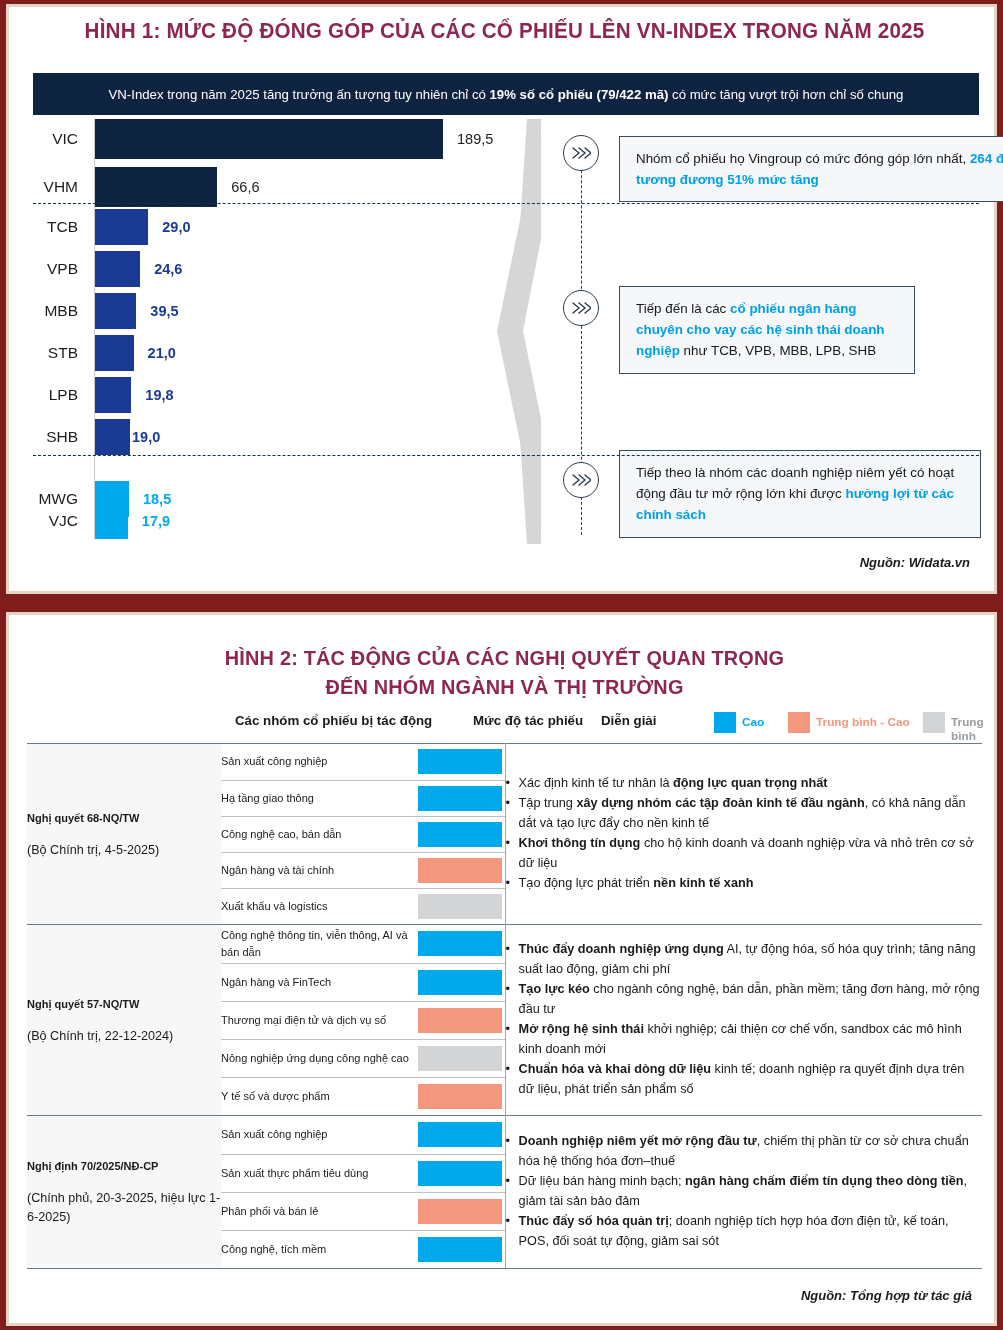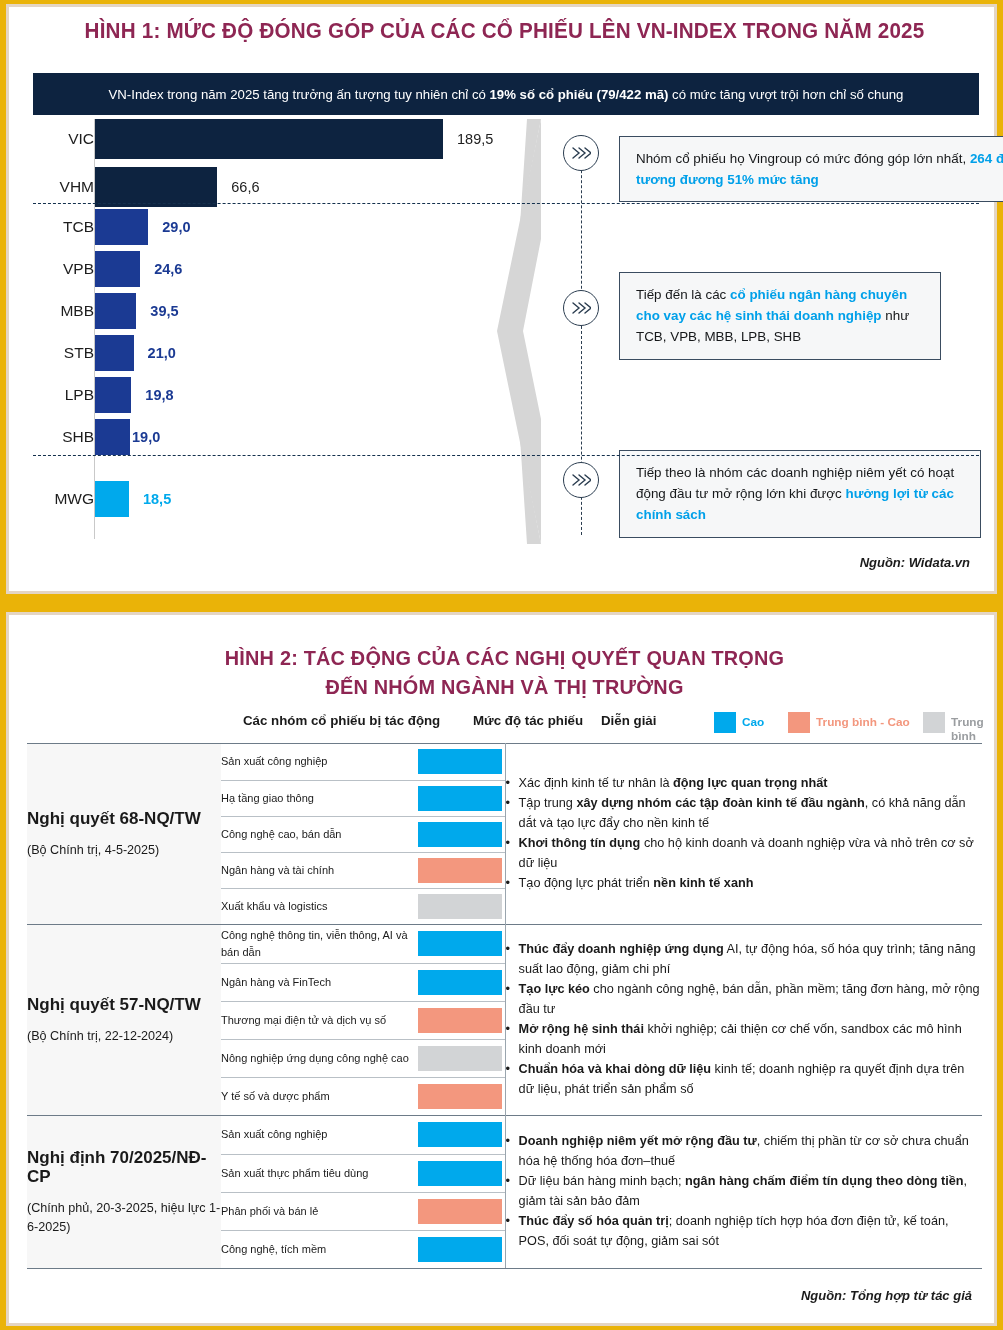--- a/index.html
+++ b/index.html
@@ -2,21 +2,21 @@
 <html><head>
 <meta charset="utf-8">
 <style>
   * { box-sizing: border-box; }
   html, body {
     margin: 0; padding: 0;
     width: 1003px; height: 1330px;
     background: #ffffff;
     font-family: "Liberation Sans", sans-serif;
   }
-  .page { position: relative; width: 1003px; height: 1330px; background:#eab308; overflow: hidden; }
+  .page { position: relative; width: 1003px; height: 1330px; background:#7f1d1d; overflow: hidden; }
 
   
   .panel {
     position: absolute;
     background: #ffffff;
     border: 3px solid #e4d5c3;
   }
   #panel-1 { left: 6px; top: 4px; width: 991px; height: 590px; }
   #panel-2 { left: 6px; top: 612px; width: 991px; height: 714px; }
 
@@ -49,21 +49,21 @@
     font-size: 13.2px;
     padding: 0 18px;
     text-align: center;
   }
   #banner b { font-weight: bold; }
 
   
   #chart { position: absolute; left: 24px; top: 112px; width: 480px; height: 425px; }
   .bar-row { position: absolute; left: 0; width: 480px; display: flex; align-items: center; }
   .bar-label {
-    width: 62px; text-align: right; padding-right: 1px;
+    width: 62px; text-align: right; padding-right: 17px;
     font-size: 15.5px; color: #1d1d1d; font-weight: normal;
     font-family: "Liberation Sans", sans-serif;
   }
   .bar-track { position: relative; flex: 1; height: 100%; }
   .bar-fill { position: absolute; left: 0; top: 0; bottom: 0; }
   .bar-val {
     position: absolute; top: 50%; transform: translateY(-50%);
     font-size: 14.5px; white-space: nowrap;
   }
   .axis-line { position: absolute; left: 61px; top: 0; width: 1.3px; background: #c9c9c9; }
@@ -114,21 +114,21 @@
   #f2-table {
     position: absolute; left: 18px; top: 128px; width: 955px;
     border-collapse: collapse;
   }
   #f2-table td { vertical-align: middle; padding: 0; }
   .sec-top { border-top: 1.3px solid #6d7b88; }
   .col-law {
     width: 194px; background: #f7f7f7; padding: 8px 14px 8px 22px;
     font-size: 13px; color: #1a1a1a; line-height: 19px;
   }
-  .col-law .law-name { font-weight: bold; display:block; margin-bottom: 13px; font-size:17px; }
+  .col-law .law-name { font-weight: bold; display:block; margin-bottom: 13px; font-size:11px; }
   .col-law .law-sub { display:block; font-size: 12.6px; }
   .grp-cell { border-right: 1.1px solid #9aa5ae; }
   .grp-tbl { width: 100%; border-collapse: collapse; }
   .grp-tbl td { border-bottom: 1.1px solid #b9c0c6; padding: 0; }
   .grp-tbl tr:last-child td { border-bottom: none; }
   .sector-name {
     font-size: 11px; color: #1a1a1a; padding: 9px 10px 9px 16px; line-height: 17px;
     width: 264px;
   }
   .sector-level { width: 88px; padding: 7px 16px 7px 8px; }
@@ -222,20 +222,27 @@
             <div class="bar-val" style="left: 37px; color: rgb(27, 58, 147); font-weight: bold;">19,0</div>
           </div>
         </div>
         <div class="bar-row" style="top: 362px; height: 36px;">
           <div class="bar-label">MWG</div>
           <div class="bar-track">
             <div class="bar-fill" style="width: 33.9736px; background: rgb(0, 169, 236);"></div>
             <div class="bar-val" style="left: 47.9736px; color: rgb(0, 169, 236); font-weight: bold;">18,5</div>
           </div>
         </div>
+        <div class="bar-row" style="top: 384px; height: 36px;">
+          <div class="bar-label">VJC</div>
+          <div class="bar-track">
+            <div class="bar-fill" style="width: 32.8718px; background: rgb(0, 169, 236);"></div>
+            <div class="bar-val" style="left: 46.8718px; color: rgb(0, 169, 236); font-weight: bold;">17,9</div>
+          </div>
+        </div>
       </div>
 
     <div id="grey-arrow">
       <svg width="62" height="425" viewBox="0 0 62 425">
         <polygon points="48,0 6,212 48,425 34,425 20,212 34,0" fill="#d6d6d6"></polygon>
         <polygon points="48,0 4,212 48,425 48,300 30,212 48,120" fill="#d6d6d6"></polygon>
       </svg>
     </div>
 
     <div id="connector"></div>
@@ -249,21 +256,21 @@
           </svg>
         </div>
         <div class="callout" style="left: 610px; top: 129px; width: 430px; min-height: 62px;"><span>Nhóm cổ phiếu họ Vingroup có mức đóng góp lớn nhất, </span><span class="hl">264 điểm, tương đương 51% mức tăng</span><span></span></div>
         <div class="chev-circle" style="left: 554px; top: 283px;">
           <svg width="20" height="14" viewBox="0 0 20 14">
             <path d="M2 2 L8 7 L2 12" stroke="#2b3d50" stroke-width="1.4" fill="none" stroke-linecap="round"></path>
             <path d="M8 2 L14 7 L8 12" stroke="#2b3d50" stroke-width="1.4" fill="none" stroke-linecap="round"></path>
             <path d="M14 2 L20 7 L14 12" stroke="#2b3d50" stroke-width="1.4" fill="none" stroke-linecap="round"></path>
           </svg>
         </div>
-        <div class="callout" style="left: 610px; top: 265px; width: 322px; min-height: 88px;"><span>Tiếp đến là các </span><span class="hl">cổ phiếu ngân hàng chuyên cho vay các hệ sinh thái doanh nghiệp</span><span> như TCB, VPB, MBB, LPB, SHB</span></div>
+        <div class="callout" style="left: 610px; top: 279px; width: 296px; min-height: 88px;"><span>Tiếp đến là các </span><span class="hl">cổ phiếu ngân hàng chuyên cho vay các hệ sinh thái doanh nghiệp</span><span> như TCB, VPB, MBB, LPB, SHB</span></div>
         <div class="chev-circle" style="left: 554px; top: 455px;">
           <svg width="20" height="14" viewBox="0 0 20 14">
             <path d="M2 2 L8 7 L2 12" stroke="#2b3d50" stroke-width="1.4" fill="none" stroke-linecap="round"></path>
             <path d="M8 2 L14 7 L8 12" stroke="#2b3d50" stroke-width="1.4" fill="none" stroke-linecap="round"></path>
             <path d="M14 2 L20 7 L14 12" stroke="#2b3d50" stroke-width="1.4" fill="none" stroke-linecap="round"></path>
           </svg>
         </div>
         <div class="callout" style="left: 610px; top: 443px; width: 362px; min-height: 88px;"><span>Tiếp theo là nhóm các doanh nghiệp niêm yết có hoạt động đầu tư mở rộng lớn khi được </span><span class="hl">hưởng lợi từ các chính sách</span><span></span></div>
       </div>
 
@@ -273,21 +280,21 @@
     </div>
 
   <div class="panel" id="panel-2">
 
     <div class="fig-title" id="fig2-title">
       <div>HÌNH 2: TÁC ĐỘNG CỦA CÁC NGHỊ QUYẾT QUAN TRỌNG</div>
       <div>ĐẾN NHÓM NGÀNH VÀ THỊ TRƯỜNG</div>
     </div>
 
     <div id="f2-header">
-      <div class="f2-hd" style="left:234px;">Các nhóm cổ phiếu bị tác động</div>
+      <div class="f2-hd" style="left:226px;">Các nhóm cổ phiếu bị tác động</div>
       <div class="f2-hd" style="left:464px;">Mức độ tác phiếu</div>
       <div class="f2-hd" style="left:592px;">Diễn giải</div>
       <div id="legend-host">
           <div class="lg-swatch" style="left: 705px; background: rgb(0, 169, 236);"></div>
           <div class="lg-text" style="left: 733px; color: rgb(0, 169, 236);">Cao</div>
           <div class="lg-swatch" style="left: 779px; background: rgb(243, 151, 126);"></div>
           <div class="lg-text" style="left: 807px; color: rgb(243, 151, 126);">Trung bình - Cao</div>
           <div class="lg-swatch" style="left: 914px; background: rgb(210, 212, 214);"></div>
           <div class="lg-text" style="left: 942px; color: rgb(154, 157, 160);">Trung bình</div>
         </div>

